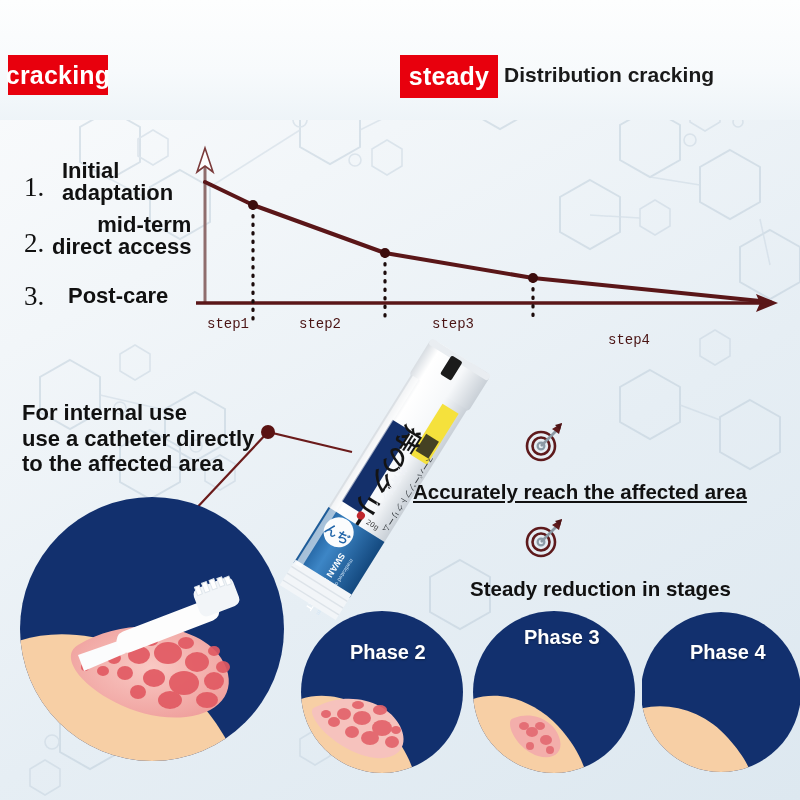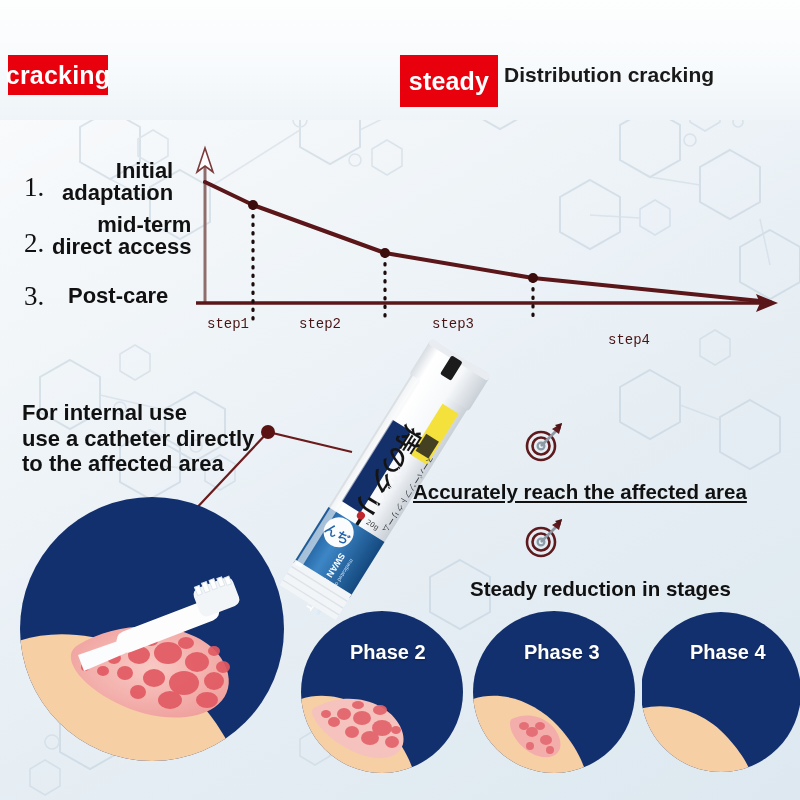--- a/index.html
+++ b/index.html
@@ -21,30 +21,30 @@
 
   
   .hdr{position:absolute;top:0;left:0;width:800px;height:120px;
        background:linear-gradient(180deg,#fdfefe 0%,#f7fafc 60%,#eef4f8 100%);}
   .badge{
     position:absolute;display:flex;align-items:center;justify-content:center;
     background:#e8000d;color:#fff;font-weight:bold;letter-spacing:.2px;
     font-size:25px;line-height:1;
   }
   #badge-precise{left:8px;top:55px;width:100px;height:40px;}
-  #badge-steady{left:400px;top:55px;width:98px;height:52px;}
+  #badge-steady{left:400px;top:55px;width:98px;height:43px;}
   .hdr-text{position:absolute;color:#1a1a1a;font-size:21px;font-weight:bold;white-space:nowrap;}
   #hdr-text-precise{left:114px;top:63px;}
   #hdr-text-steady{left:504px;top:63px;}
 
   
   .listnum{position:absolute;font-family:"Liberation Serif",serif;font-size:27px;color:#111;}
   .listlabel{position:absolute;font-size:22px;font-weight:bold;color:#111;line-height:1.02;white-space:nowrap;}
   #num-1{left:24px;top:172px;}
-  #lbl-1{left:62px;top:160px;text-align:right;}
+  #lbl-1{left:62px;top:160px;text-align:left;}
   #num-2{left:24px;top:228px;}
   #lbl-2{left:52px;top:214px;text-align:right;}
   #num-3{left:24px;top:281px;}
   #lbl-3{left:68px;top:285px;}
 
   
   #chart{position:absolute;left:0;top:140px;width:752px;height:200px;}
   .steplabel{position:absolute;font-family:"Liberation Mono","DejaVu Sans Mono",monospace;
              font-size:14px;color:#4a1414;white-space:nowrap;}
 
@@ -57,21 +57,21 @@
   #feat-text-1{left:413px;top:480px;text-decoration:underline;}
   #feat-text-2{left:470px;top:577px;}
   .target-icon{position:absolute;width:46px;height:46px;}
   #target-icon-1{left:521px;top:420px;}
   #target-icon-2{left:521px;top:516px;}
 
   
   .phase-label{position:absolute;color:#fff;font-size:20px;font-weight:bold;
                white-space:nowrap;text-shadow:0 1px 2px rgba(0,0,0,.35);}
   #phase-label-2{left:350px;top:641px;}
-  #phase-label-3{left:524px;top:641px;}
+  #phase-label-3{left:524px;top:626px;}
   #phase-label-4{left:690px;top:641px;}
 
   svg{display:block;}
 </style>
 </head>
 <body>
 
 <div id="stage">
 
   <svg id="bgpattern" viewBox="0 0 800 800" xmlns="http://www.w3.org/2000/svg">

